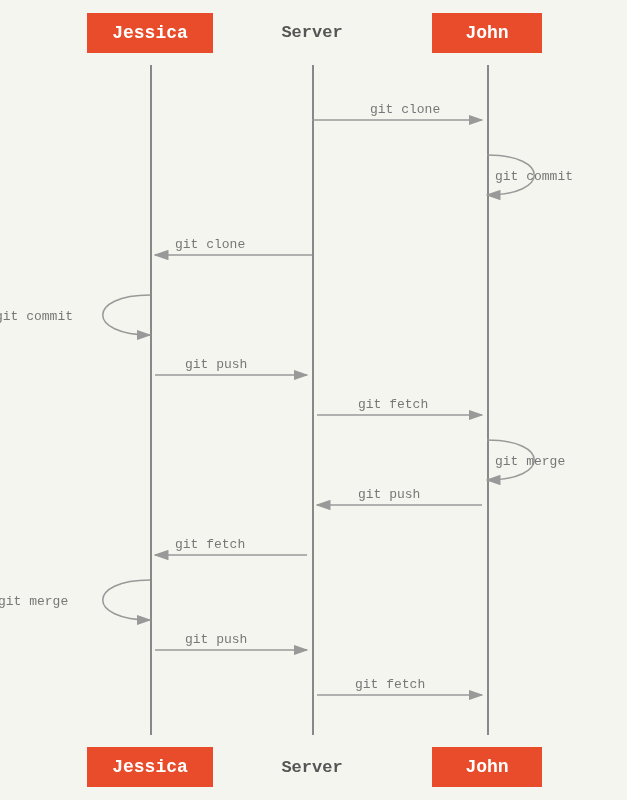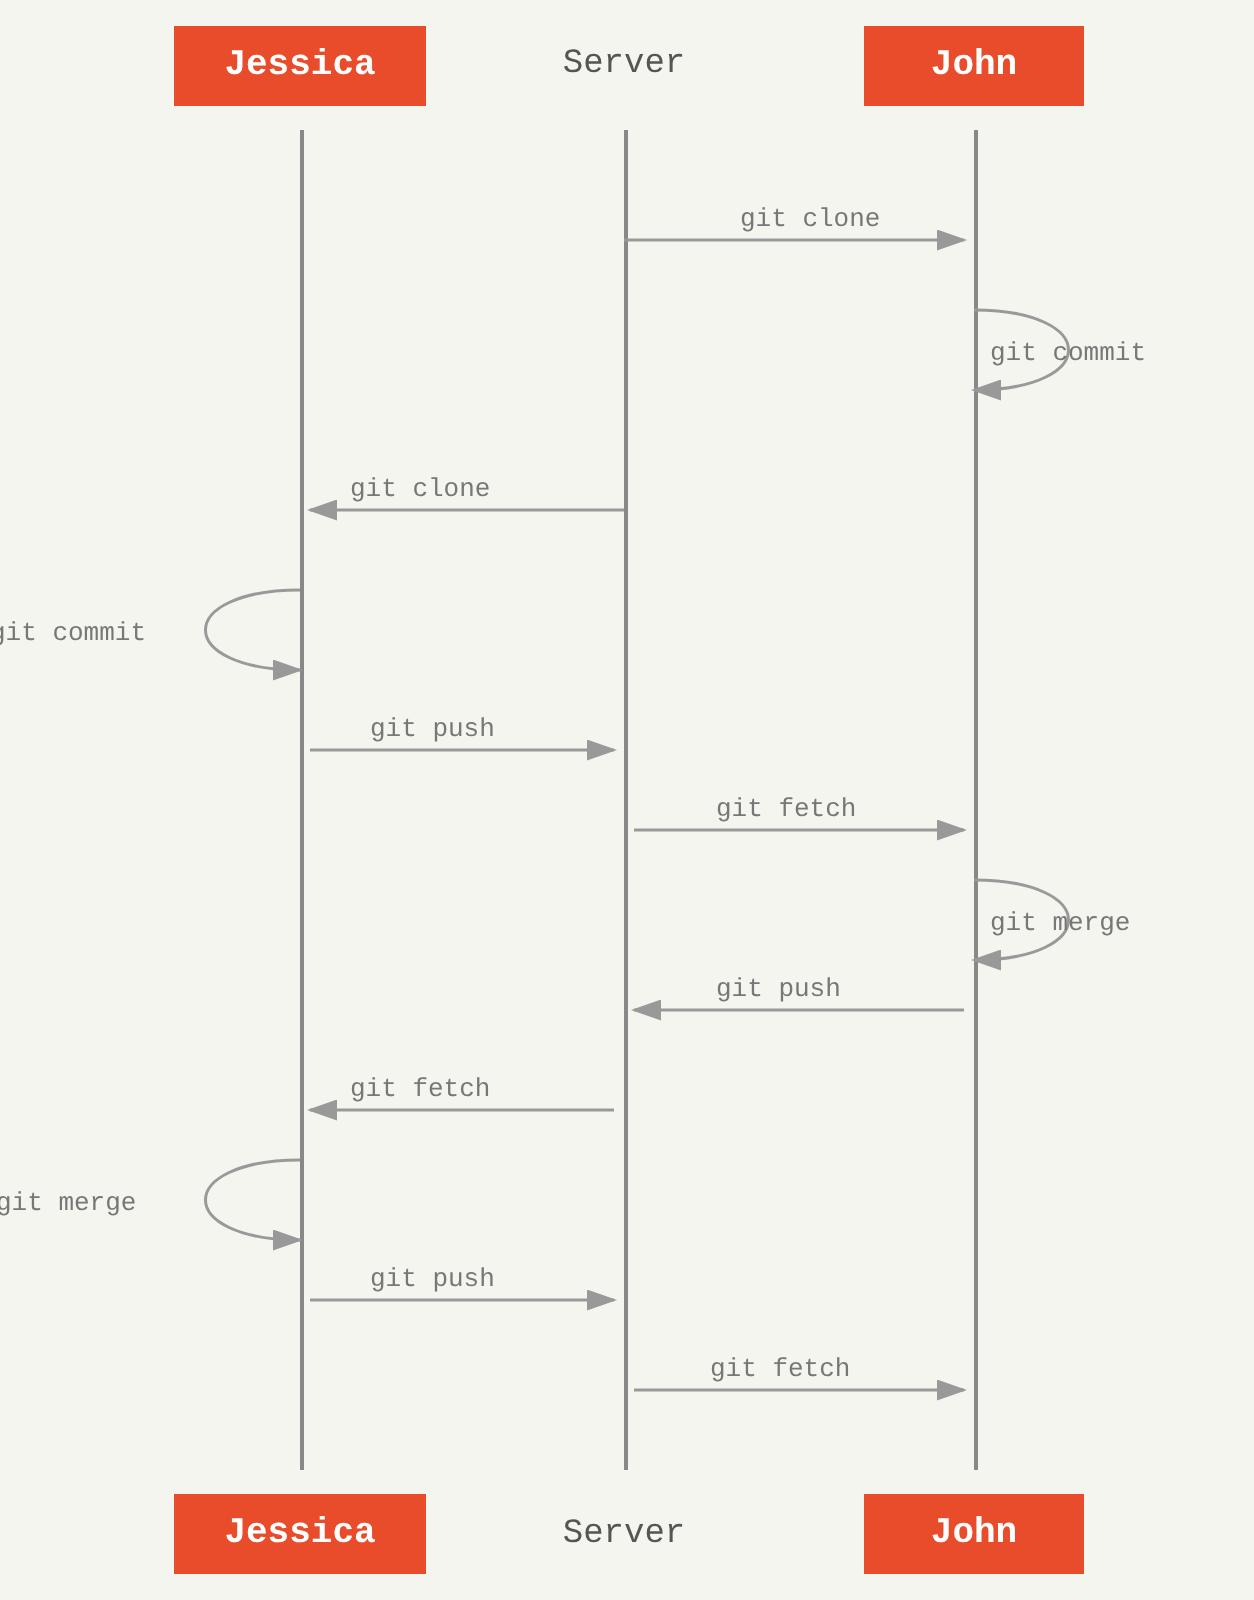--- a/index.html
+++ b/index.html
@@ -23,21 +23,21 @@
       font-size: 18px;
       font-weight: bold;
       text-align: center;
       padding: 10px 16px;
       min-width: 100px;
     }
     .actor-box.server {
       background: transparent;
       color: #555;
       border: none;
-      font-weight: normal;
+      font-weight: bold;
     }
     .lifeline {
       position: absolute;
       border-left: 2px solid #888;
       top: 65px;
       bottom: 65px;
     }
     svg.arrows {
       position: absolute;
       top: 0;

